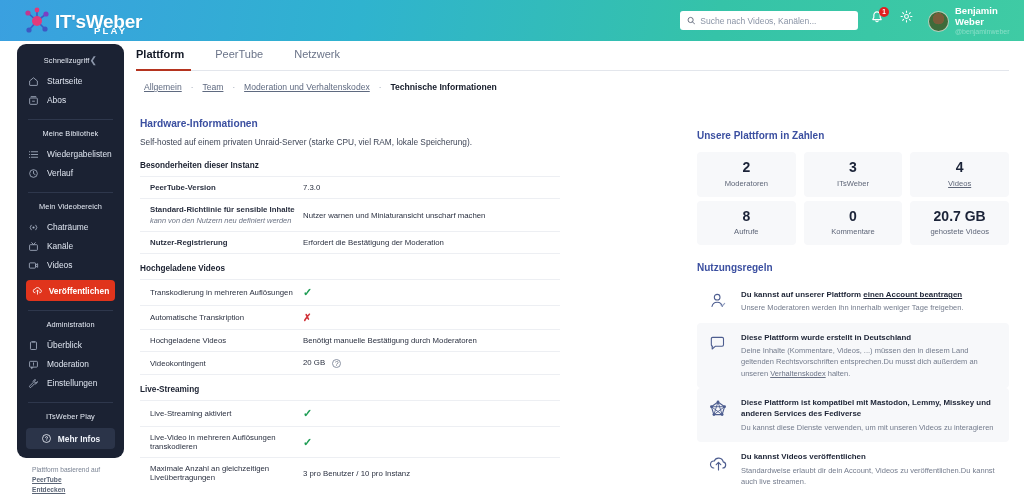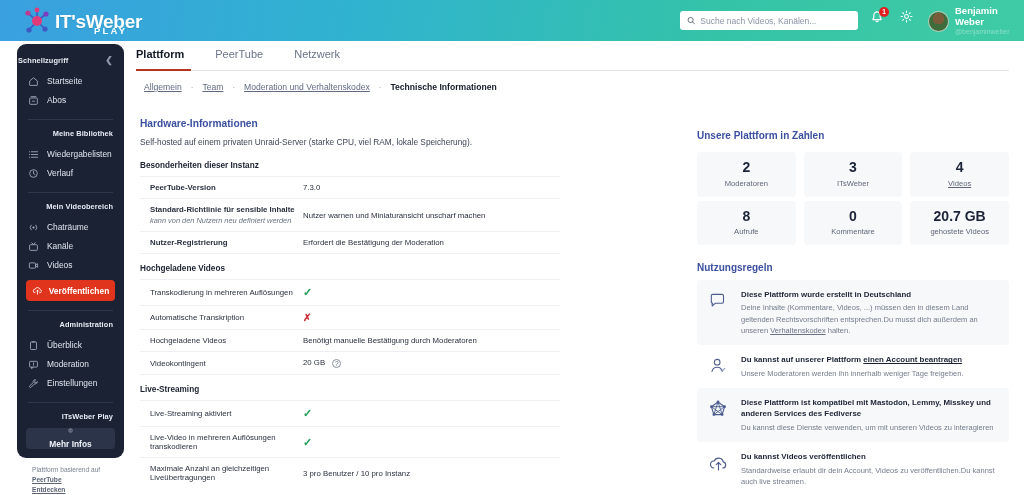--- a/index.html
+++ b/index.html
@@ -76,44 +76,44 @@
   
   .sidebar {
     position: absolute; left: 17px; top: 44px;
     width: 107px; height: 414px;
     background: #1b2233;
     border-radius: 9px;
     padding: 12px 0 10px 0;
     color: #cfd6e4;
   }
   .sb-section-title {
-    font-size: 7.4px; font-weight: 700; color: #e6ebf5;
+    font-size: 7.4px; font-weight: 400; color: #e6ebf5;
     padding: 0 11px; margin-bottom: 7px;
     letter-spacing: .1px;
-    display: flex; align-items: center; justify-content: flex-end; gap: 37px;
+    display: flex; align-items: center; justify-content: center;
   }
   .collapse-chev { color: #8d97ab; font-size: 9px; line-height: 1; }
   .sb-item {
     display: flex; align-items: center; gap: 8px;
     padding: 4px 11px; font-size: 8.4px; color: #dfe5f0;
     line-height: 1.2; cursor: pointer;
   }
   .sb-item .ico { width: 11px; height: 11px; flex-shrink: 0; color: #aab4c6; display:flex; align-items:center; justify-content:center;}
   .sb-divider { height: 1px; background: #2e374c; margin: 9px 11px; }
   .publish-btn {
     margin: 5px 9px 0 9px; background: #e0341c; color: #fff;
     border-radius: 4px; height: 21px;
     display: flex; align-items: center; justify-content: center; gap: 6px;
     font-size: 8.4px; font-weight: 700; cursor: pointer;
   }
   .info-btn {
     margin: 5px 9px 0 9px; background: #2b3449; color: #eef2f9;
     border-radius: 4px; height: 21px;
     display: flex; align-items: center; justify-content: center; gap: 6px;
-    font-size: 8.4px; font-weight: 700; cursor: pointer; flex-direction: column;
+    font-size: 8.4px; font-weight: 700; cursor: pointer;
   }
   .sb-footer {
     position: absolute; left: 32px; top: 465px;
     font-size: 6.6px; color: #7b8494; line-height: 1.55;
   }
   .sb-footer a { color: #5a6475; font-weight: 700; text-decoration: underline; display:block;}
   .sb-footer .discover { color: #5a6475; font-weight: 700; text-decoration: underline; }
   .status-url {
     position: absolute; left: 0; top: 504px;
     background: #1d4ed8; color: #e8eaee;
@@ -506,43 +506,43 @@
       <div class="lbl">Kommentare</div>
     </div>
     <div class="stat">
       <div class="num">20.7 GB</div>
       <div class="lbl">gehostete Videos</div>
     </div>
   </div>
 
   <div class="rules-title">Nutzungsregeln</div>
 
-  <div class="rule shaded">
-    <div class="r-ico">
-      <svg width="20" height="20" viewBox="0 0 24 24">
-          <path d="M4 5.6a1.6 1.6 0 0 1 1.6-1.6h11.4a1.6 1.6 0 0 1 1.6 1.6v7.4a1.6 1.6 0 0 1-1.6 1.6H9l-4 3.4v-3.4H5.6A1.6 1.6 0 0 1 4 13z" fill="none" stroke="#4d5d8f" stroke-width="1.3" stroke-linejoin="round"></path>
-        </svg>
-    </div>
-    <div>
-      <div class="r-h">Diese Plattform wurde erstellt in Deutschland</div>
-      <div class="r-p"><span>Deine Inhalte (Kommentare, Videos, ...) müssen den in diesem Land geltenden Rechtsvorschriften entsprechen.Du musst dich außerdem an unseren </span><u>Verhaltenskodex</u><span> halten.</span></div>
-    </div>
-  </div>
-
   <div class="rule">
     <div class="r-ico">
       <svg width="20" height="20" viewBox="0 0 24 24">
           <circle cx="11" cy="7.4" r="3.4" fill="none" stroke="#4d5d8f" stroke-width="1.3"></circle>
           <path d="M4.8 18.6a6.3 6.3 0 0 1 12.4 0" fill="none" stroke="#4d5d8f" stroke-width="1.3" stroke-linecap="round"></path>
           <path d="M15.4 16.6l1.6 1.6 3-3.3" fill="none" stroke="#8e9bbe" stroke-width="1.3" stroke-linecap="round" stroke-linejoin="round"></path>
         </svg>
     </div>
     <div>
       <div class="r-h"><span>Du kannst auf unserer Plattform </span><u>einen Account beantragen</u></div>
       <div class="r-p">Unsere Moderatoren werden ihn innerhalb weniger Tage freigeben.</div>
+    </div>
+  </div>
+
+  <div class="rule shaded">
+    <div class="r-ico">
+      <svg width="20" height="20" viewBox="0 0 24 24">
+          <path d="M4 5.6a1.6 1.6 0 0 1 1.6-1.6h11.4a1.6 1.6 0 0 1 1.6 1.6v7.4a1.6 1.6 0 0 1-1.6 1.6H9l-4 3.4v-3.4H5.6A1.6 1.6 0 0 1 4 13z" fill="none" stroke="#4d5d8f" stroke-width="1.3" stroke-linejoin="round"></path>
+        </svg>
+    </div>
+    <div>
+      <div class="r-h">Diese Plattform wurde erstellt in Deutschland</div>
+      <div class="r-p"><span>Deine Inhalte (Kommentare, Videos, ...) müssen den in diesem Land geltenden Rechtsvorschriften entsprechen.Du musst dich außerdem an unseren </span><u>Verhaltenskodex</u><span> halten.</span></div>
     </div>
   </div>
 
   <div class="rule shaded">
     <div class="r-ico">
       <svg width="22" height="22" viewBox="0 0 24 24">
         <polygon points="12,3.2 19.2,8.4 16.5,17 7.5,17 4.8,8.4" fill="none" stroke="#4d5d8f" stroke-width="1.2"></polygon>
         <path d="M12 3.2 16.5 17M12 3.2 7.5 17M19.2 8.4 7.5 17M4.8 8.4 16.5 17M4.8 8.4h14.4" stroke="#4d5d8f" stroke-width="1"></path>
         <circle cx="12" cy="3.2" r="1.5" fill="#4d5d8f"></circle>
           <circle cx="19.2" cy="8.4" r="1.5" fill="#4d5d8f"></circle>

